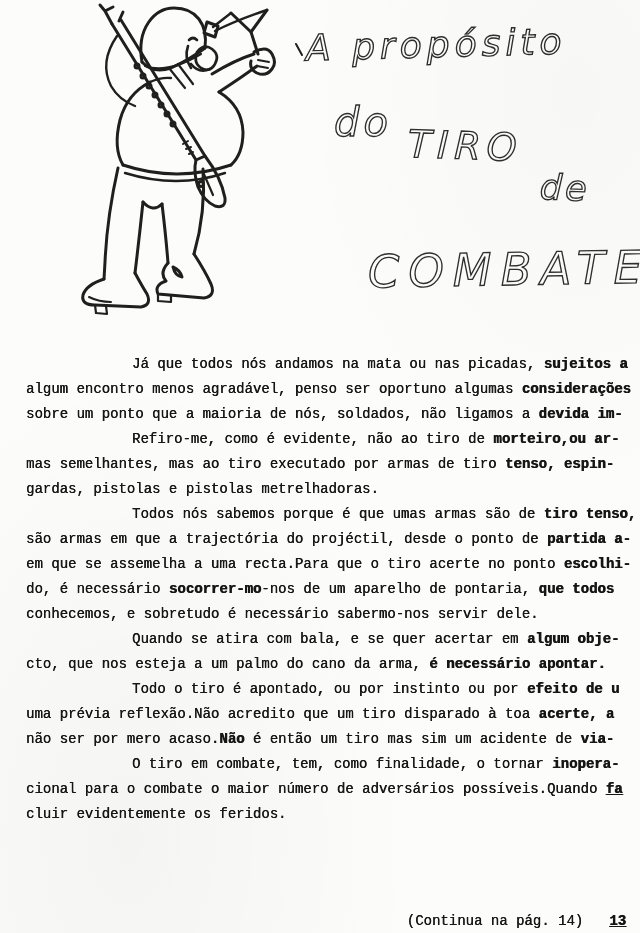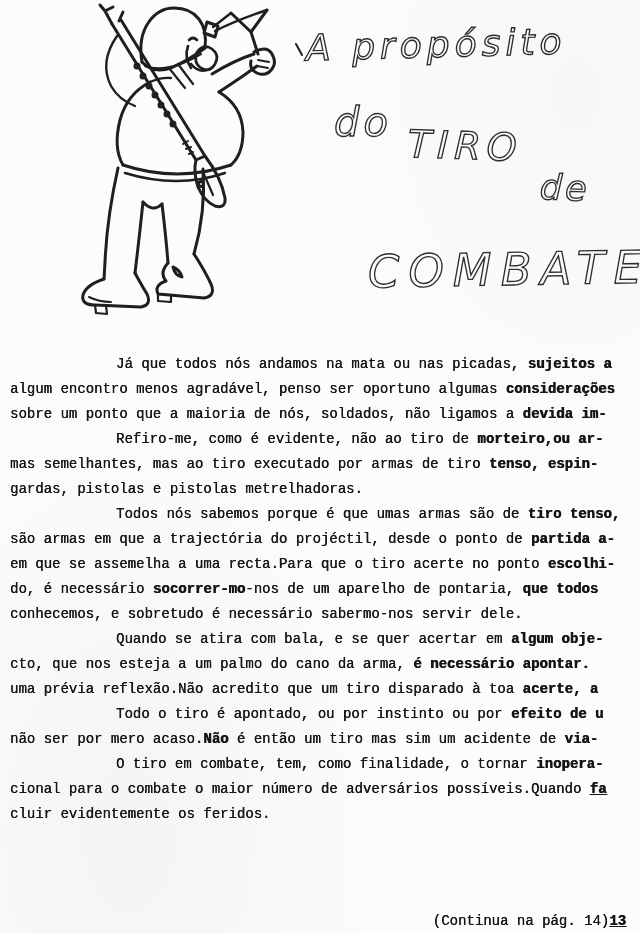--- a/index.html
+++ b/index.html
@@ -37,31 +37,31 @@
   .t4{left:540px;top:168px;font-size:35px;letter-spacing:3px;transform:rotate(2deg);}
   .t5{left:368px;top:243px;font-size:45px;letter-spacing:9px;transform:rotate(-1deg);}
 
   
   .body-text{
     position:absolute;left:10px;top:352px;width:626px;
     font-size:14px;line-height:25px;
     text-shadow:0.3px 0 currentColor; 
     white-space:nowrap;
   }
-  .tline{height:25px;}
+  .tline{height:25px;margin-left:16px;}
   .tline.indent{padding-left:106px;}
   .seg-bold{font-weight:700;text-shadow:0.6px 0 currentColor;}
   .seg-bold-underline{font-weight:700;text-decoration:underline;text-shadow:0.6px 0 currentColor;}
 
   .footer{
     position:absolute;right:14px;bottom:4px;
     font-size:14px;text-shadow:0.3px 0 currentColor;white-space:nowrap;
   }
   .footer .pgnum{
-    font-weight:700;text-decoration:underline;
+    font-weight:700;text-decoration:underline;margin-left:26px;
     text-shadow:0.6px 0 currentColor;
   }
 </style>
 </head>
 <body>
 
 <div class="paper-noise"></div>
 
 <svg class="illus" viewBox="0 0 250 330" aria-hidden="true">
 
@@ -153,22 +153,22 @@
     <div class="tline indent"><span>Refiro-me, como é evidente, não ao tiro de </span><span class="seg-bold">morteiro,ou ar-</span></div>
     <div class="tline"><span>mas semelhantes, mas ao tiro executado por armas de tiro </span><span class="seg-bold">tenso, espin-</span></div>
     <div class="tline"><span>gardas, pistolas e pistolas metrelhadoras.</span></div>
     <div class="tline indent"><span>Todos nós sabemos porque é que umas armas são de </span><span class="seg-bold">tiro tenso,</span></div>
     <div class="tline"><span>são armas em que a trajectória do projéctil, desde o ponto de </span><span class="seg-bold">partida a-</span></div>
     <div class="tline"><span>em que se assemelha a uma recta.Para que o tiro acerte no ponto </span><span class="seg-bold">escolhi-</span></div>
     <div class="tline"><span>do, é necessário </span><span class="seg-bold">socorrer-mo</span><span>-nos de um aparelho de pontaria, </span><span class="seg-bold">que todos</span></div>
     <div class="tline"><span>conhecemos, e sobretudo é necessário sabermo-nos servir dele.</span></div>
     <div class="tline indent"><span>Quando se atira com bala, e se quer acertar em </span><span class="seg-bold">algum obje-</span></div>
     <div class="tline"><span>cto, que nos esteja a um palmo do cano da arma, </span><span class="seg-bold">é necessário apontar.</span></div>
+    <div class="tline indent"><span>Todo o tiro é apontado, ou por instinto ou por </span><span class="seg-bold">efeito de u</span></div>
     <div class="tline"><span>uma prévia reflexão.Não acredito que um tiro disparado à toa </span><span class="seg-bold">acerte, a</span></div>
-    <div class="tline indent"><span>Todo o tiro é apontado, ou por instinto ou por </span><span class="seg-bold">efeito de u</span></div>
     <div class="tline"><span>não ser por mero acaso.</span><span class="seg-bold">Não</span><span> é então um tiro mas sim um acidente de </span><span class="seg-bold">via-</span></div>
     <div class="tline indent"><span>O tiro em combate, tem, como finalidade, o tornar </span><span class="seg-bold">inopera-</span></div>
     <div class="tline"><span>cional para o combate o maior número de adversários possíveis.Quando </span><span class="seg-bold-underline">fa</span></div>
     <div class="tline"><span>cluir evidentemente os feridos.</span></div>
   </div>
 
 <div class="footer">
   <span>(Continua na pág. 14)</span><span class="pgnum">13</span>
 </div>
 

